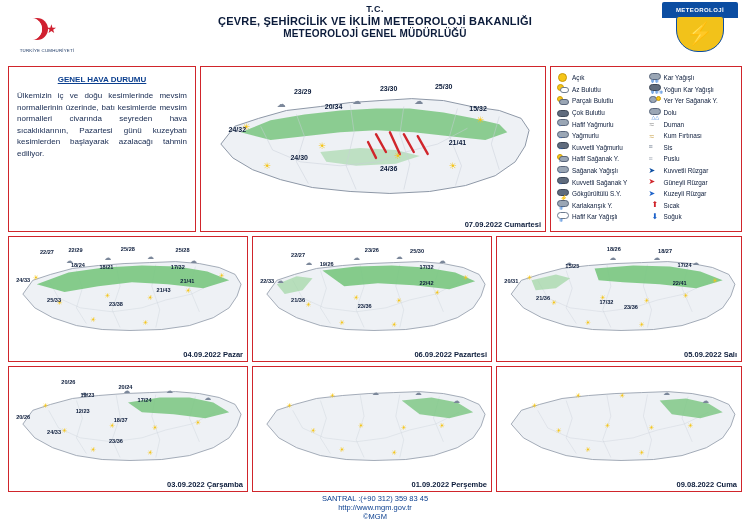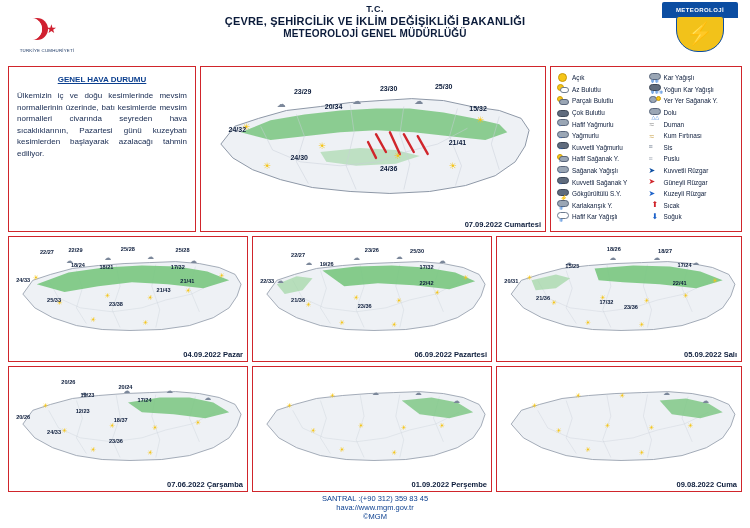--- a/index.html
+++ b/index.html
@@ -109,21 +109,21 @@
     <div class="logo-left">
       <div class="flag">
         <div class="crescent"></div>
         <div style="position:absolute;left:30px;top:14px;color:#d02030;font-size:12px;line-height:12px;">★</div>
         <div class="tr-text">TÜRKİYE CUMHURİYETİ</div>
       </div>
     </div>
 
     <div class="hdr-center">
       <div class="l1">T.C.</div>
-      <div class="l2">ÇEVRE, ŞEHİRCİLİK VE İKLİM DEĞİŞİKLİĞİ BAKANLIĞI</div>
+      <div class="l2">ÇEVRE, ŞEHİRCİLİK VE İKLİM METEOROLOJİ BAKANLIĞI</div>
       <div class="l3">METEOROLOJİ  GENEL  MÜDÜRLÜĞÜ</div>
     </div>
 
     <div class="logo-right">
       <div class="met-badge">METEOROLOJİ</div>
       <div class="met-shield">
           <span class="bolt">⚡</span>
         </div>
     </div>
   </div>
@@ -506,21 +506,21 @@
         <div class="temp" style="left: 22%; top: 10%;">20/26</div>
         <div class="temp" style="left: 46%; top: 14%;">20/24</div>
         <div class="temp" style="left: 30%; top: 20%;">19/23</div>
         <div class="temp" style="left: 54%; top: 24%;">17/24</div>
         <div class="temp" style="left: 28%; top: 33%;">12/23</div>
         <div class="temp" style="left: 3%; top: 38%;">20/26</div>
         <div class="temp" style="left: 44%; top: 40%;">18/37</div>
         <div class="temp" style="left: 16%; top: 50%;">24/33</div>
         <div class="temp" style="left: 42%; top: 57%;">23/36</div>
       </div>
-    <div class="panel-label">07.06.2022 Çarşamba</div>
+    <div class="panel-label">03.09.2022 Çarşamba</div>
   </div>
   <div class="panel d5">
     <div class="mapwrap">
   <svg viewBox="0 0 240 126" preserveAspectRatio="none">
     <path d="M14,58 L24,44 L42,38 L64,32 L90,29 L116,27 L142,26 L168,25 L192,27 L212,31 L228,38 L234,48
              L230,60 L222,72 L206,82 L182,90 L154,94 L122,95 L94,94 L68,90 L44,82 L26,72 Z" fill="#eef1f5" stroke="#8d97a6" stroke-width="0.8"></path>
     <g stroke="#c9d0da" stroke-width="0.4" fill="none">
       <path d="M40,44 L50,62 L72,72 L104,76 L134,72 L158,64 L184,58 L208,46"></path>
       <path d="M68,34 L74,52 L68,72 L78,88"></path>
       <path d="M108,28 L112,50 L104,74 L112,92"></path>
@@ -567,17 +567,17 @@
         <div class="wicon" style="left: 62%; top: 46%; color: rgb(245, 197, 24);">☀</div>
         <div class="wicon" style="left: 78%; top: 44%; color: rgb(245, 197, 24);">☀</div>
         <div class="wicon" style="left: 36%; top: 64%; color: rgb(245, 197, 24);">☀</div>
         <div class="wicon" style="left: 58%; top: 66%; color: rgb(245, 197, 24);">☀</div>
       </div>
     <div class="panel-label">09.08.2022 Cuma</div>
   </div>
 
   <div class="footer">
     <div class="f1">SANTRAL :(+90 312) 359 83 45</div>
-    <div class="f2">hava://www.mgm.gov.tr</div>
+    <div class="f2">http://www.mgm.gov.tr</div>
     <div class="f3">©MGM</div>
   </div>
 
 </div>
 
 </body></html>

